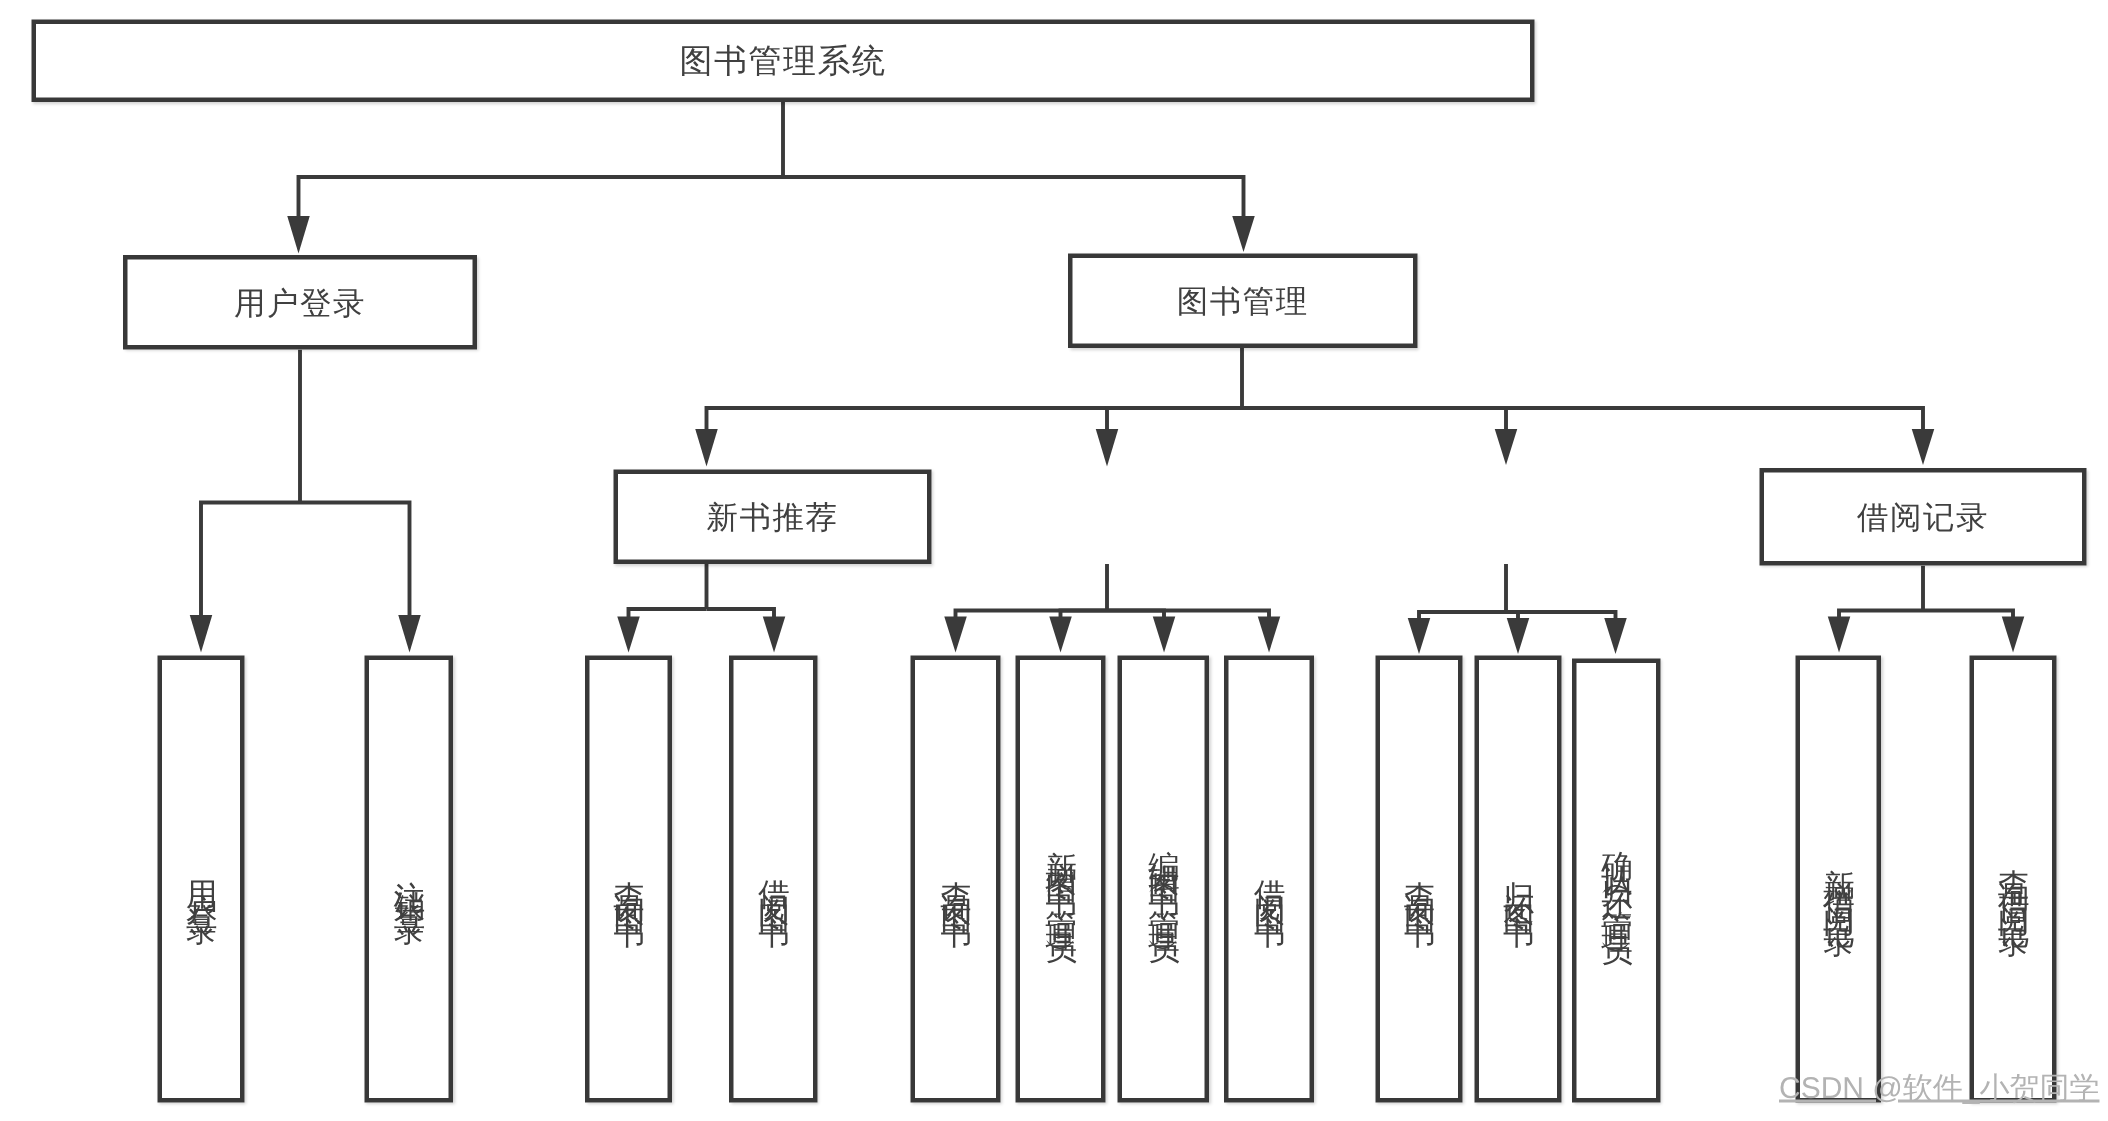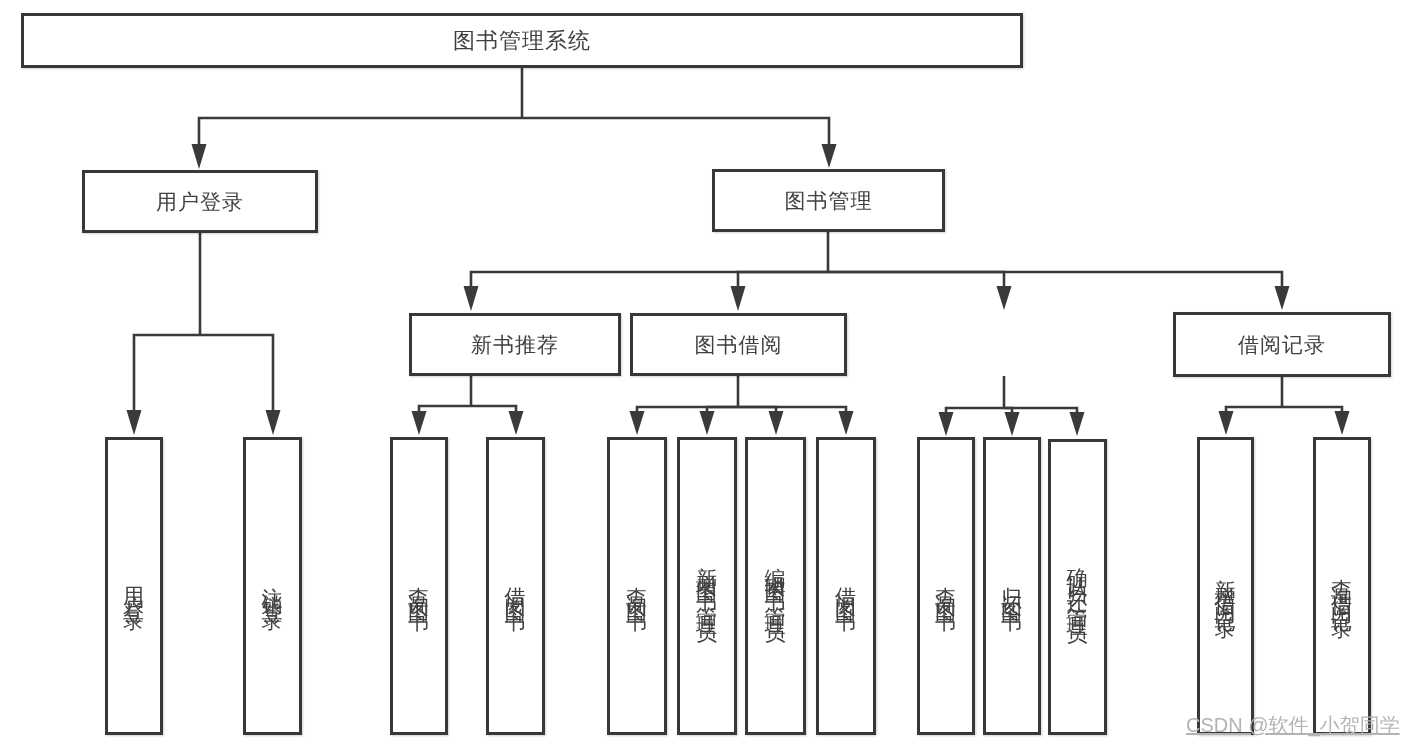--- a/index.html
+++ b/index.html
@@ -147,23 +147,20 @@
   <div class="box" style="left:82px; top:170px; width:236px; height:63px;">
     <span class="hlabel">用户登录</span>
   </div>
   <div class="box" style="left:712px; top:169px; width:233px; height:63px;">
     <span class="hlabel">图书管理</span>
   </div>
 
   <div class="box" style="left:365px; top:313px; width:212px; height:63px;margin-left:44px;">
     <span class="hlabel">新书推荐</span>
   </div>
-  <div class="box" style="left:630px; top:313px; width:217px; height:63px;">
-    <span class="hlabel">图书借阅</span>
-  </div>
   <div class="box" style="left:1173px; top:312px; width:218px; height:65px;">
     <span class="hlabel">借阅记录</span>
   </div>
 
   <div class="box" style="left:105px; top:437px; width:58px; height:298px;">
     <span class="vlabel">用户登录</span>
   </div>
   <div class="box" style="left:243px; top:437px; width:59px; height:298px;">
     <span class="vlabel">注销登录</span>
   </div>

